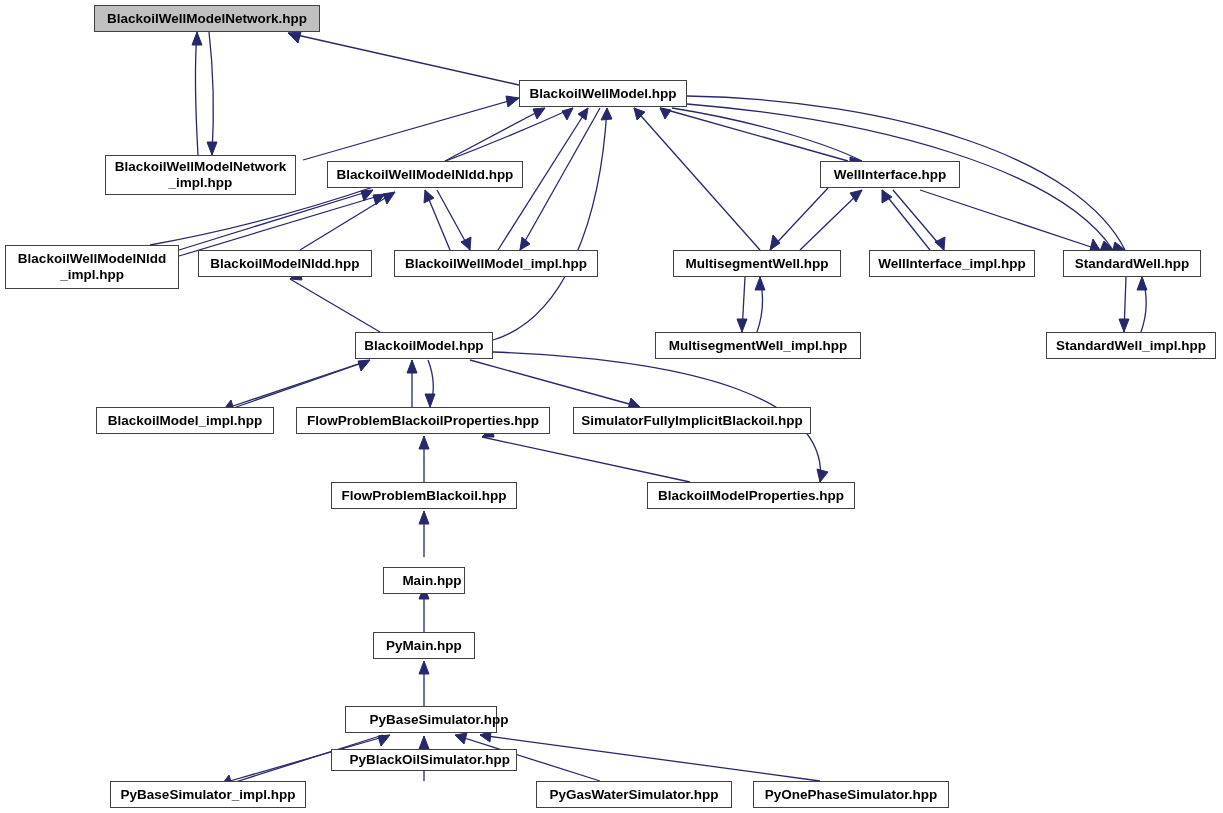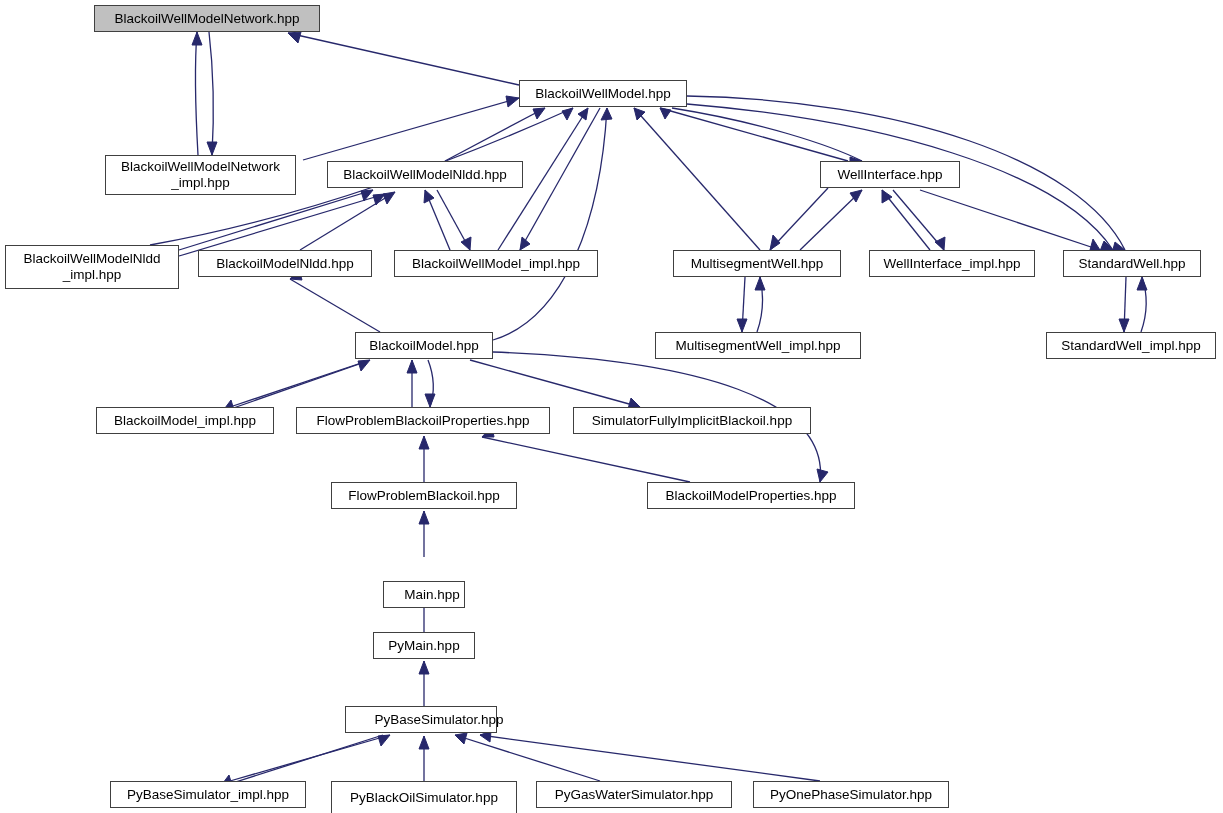--- a/index.html
+++ b/index.html
@@ -38,20 +38,21 @@
     z-index: 5;
   }
   .node-box.root {
     background: #c0c0c0;
     border-color: #404040;
   }
   .node-label {
     display: block;
     white-space: pre-line;
     padding: 0 6px;
+    font-weight: bold;
   }
 </style>
 </head>
 <body>
 
 <div id="canvas">
   <svg id="graph-svg" viewBox="0 0 1223 813">
       <g>
         <path d="M 198 155 C 196 120 194 70 197 32" fill="none" stroke="#27286b" stroke-width="1.3"></path>
         <path d="M 197 32 l -5 13 l 10 0 z" fill="#27286b" stroke="#27286b" stroke-width="1"></path>
@@ -247,20 +248,20 @@
     <div class="node-box" style="left: 869px; top: 250px; width: 166px; height: 27px;"><span class="node-label">WellInterface_impl.hpp</span></div>
     <div class="node-box" style="left: 1063px; top: 250px; width: 138px; height: 27px;"><span class="node-label">StandardWell.hpp</span></div>
     <div class="node-box" style="left: 355px; top: 332px; width: 138px; height: 27px; text-align: center;"><span class="node-label">BlackoilModel.hpp</span></div>
     <div class="node-box" style="left: 655px; top: 332px; width: 206px; height: 27px;"><span class="node-label">MultisegmentWell_impl.hpp</span></div>
     <div class="node-box" style="left: 1046px; top: 332px; width: 170px; height: 27px;"><span class="node-label">StandardWell_impl.hpp</span></div>
     <div class="node-box" style="left: 96px; top: 407px; width: 178px; height: 27px;"><span class="node-label">BlackoilModel_impl.hpp</span></div>
     <div class="node-box" style="left: 296px; top: 407px; width: 254px; height: 27px;"><span class="node-label">FlowProblemBlackoilProperties.hpp</span></div>
     <div class="node-box" style="left: 573px; top: 407px; width: 238px; height: 27px;"><span class="node-label">SimulatorFullyImplicitBlackoil.hpp</span></div>
     <div class="node-box" style="left: 647px; top: 482px; width: 208px; height: 27px;"><span class="node-label">BlackoilModelProperties.hpp</span></div>
     <div class="node-box" style="left: 331px; top: 482px; width: 186px; height: 27px;"><span class="node-label">FlowProblemBlackoil.hpp</span></div>
-    <div class="node-box" style="left: 383px; top: 581px; width: 82px; height: 27px; padding-left: 16px;"><span class="node-label">Main.hpp</span></div>
+    <div class="node-box" style="left: 383px; top: 567px; width: 82px; height: 27px; padding-left: 16px;"><span class="node-label">Main.hpp</span></div>
     <div class="node-box" style="left: 373px; top: 632px; width: 102px; height: 27px;"><span class="node-label">PyMain.hpp</span></div>
     <div class="node-box" style="left: 345px; top: 706px; width: 152px; height: 27px; padding-left: 36px;"><span class="node-label">PyBaseSimulator.hpp</span></div>
     <div class="node-box" style="left: 110px; top: 781px; width: 196px; height: 27px;"><span class="node-label">PyBaseSimulator_impl.hpp</span></div>
-    <div class="node-box" style="left: 331px; top: 781px; width: 186px; height: 33px;"><span class="node-label">PyBlackOilSimulator.hpp</span></div>
+    <div class="node-box" style="left: 331px; top: 749px; width: 186px; height: 22px; justify-content: flex-end;"><span class="node-label">PyBlackOilSimulator.hpp</span></div>
     <div class="node-box" style="left: 536px; top: 781px; width: 196px; height: 27px;"><span class="node-label">PyGasWaterSimulator.hpp</span></div>
     <div class="node-box" style="left: 753px; top: 781px; width: 196px; height: 27px;"><span class="node-label">PyOnePhaseSimulator.hpp</span></div>
   </div>
 
 </body></html>

